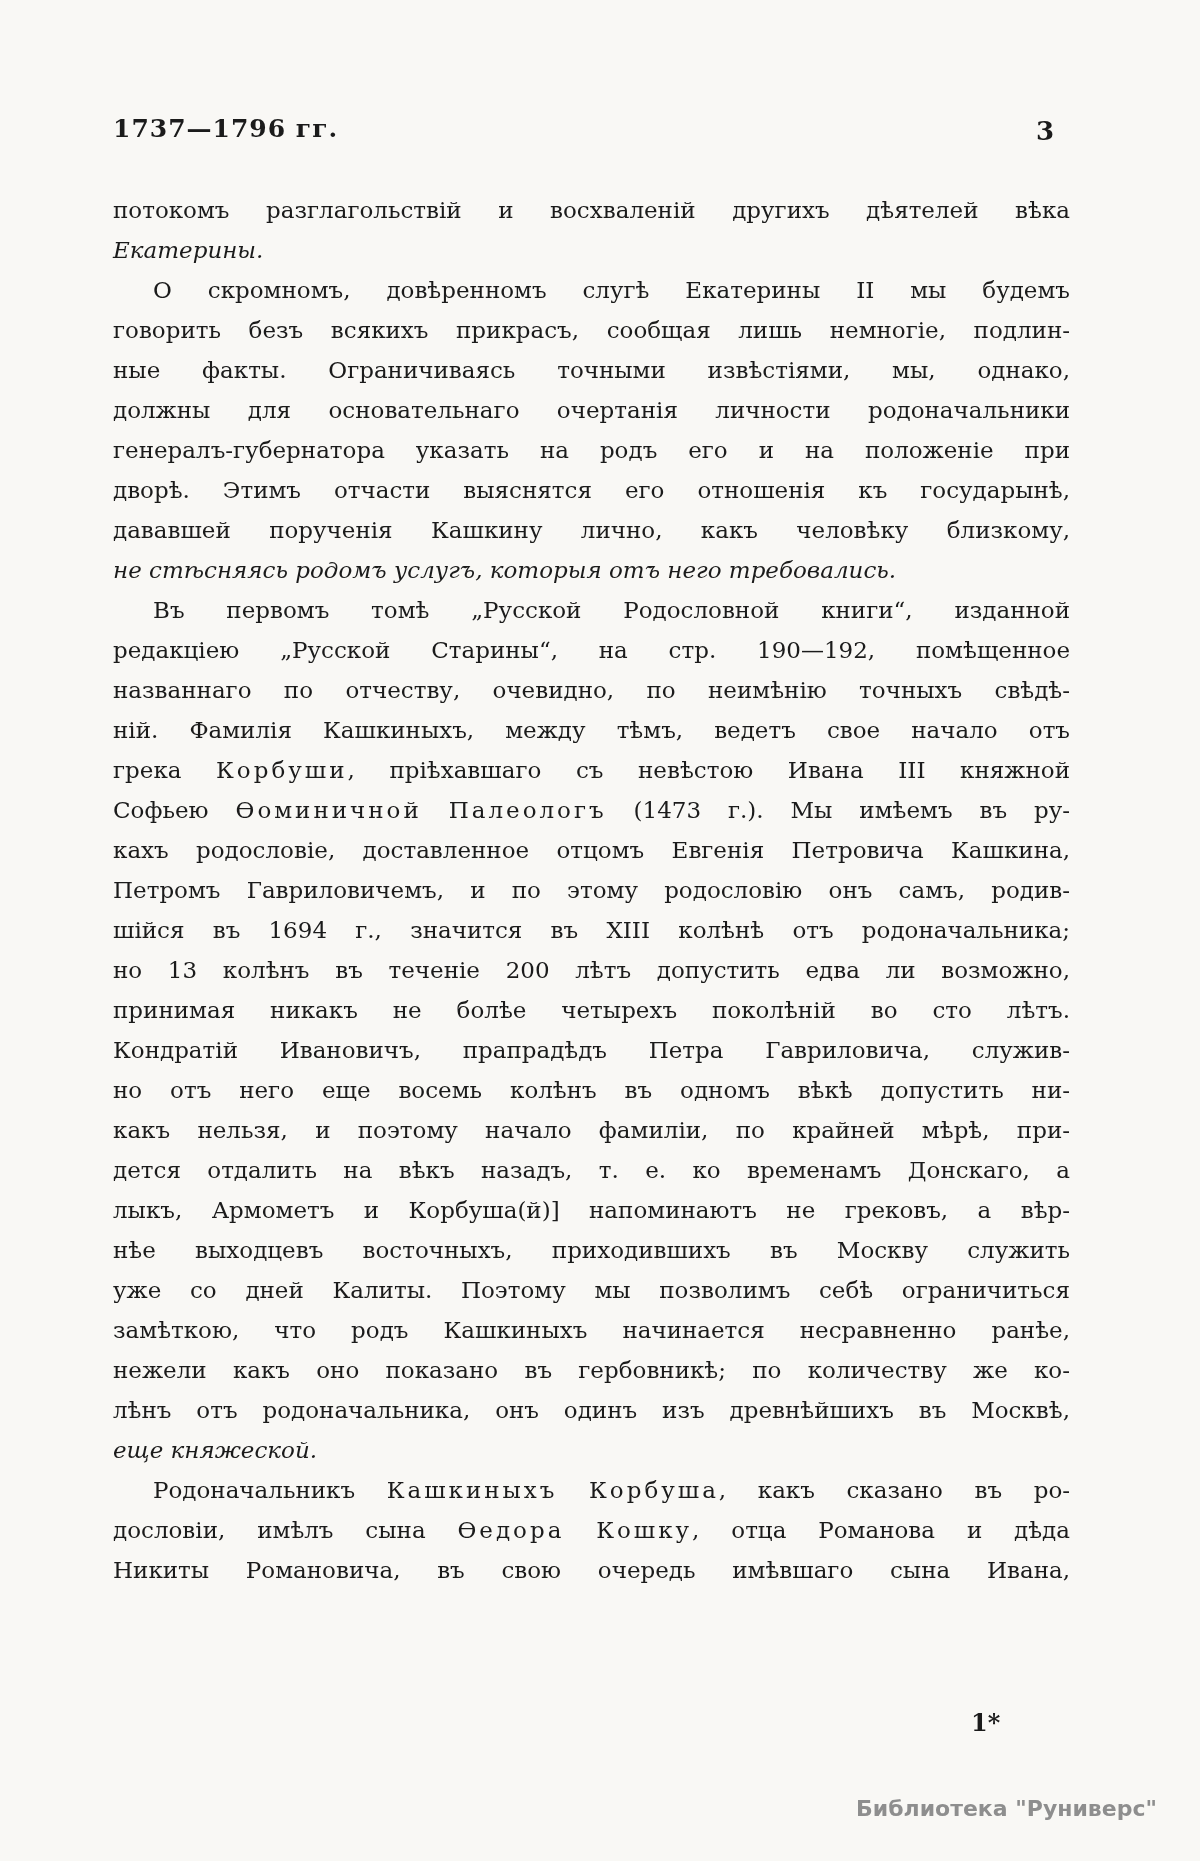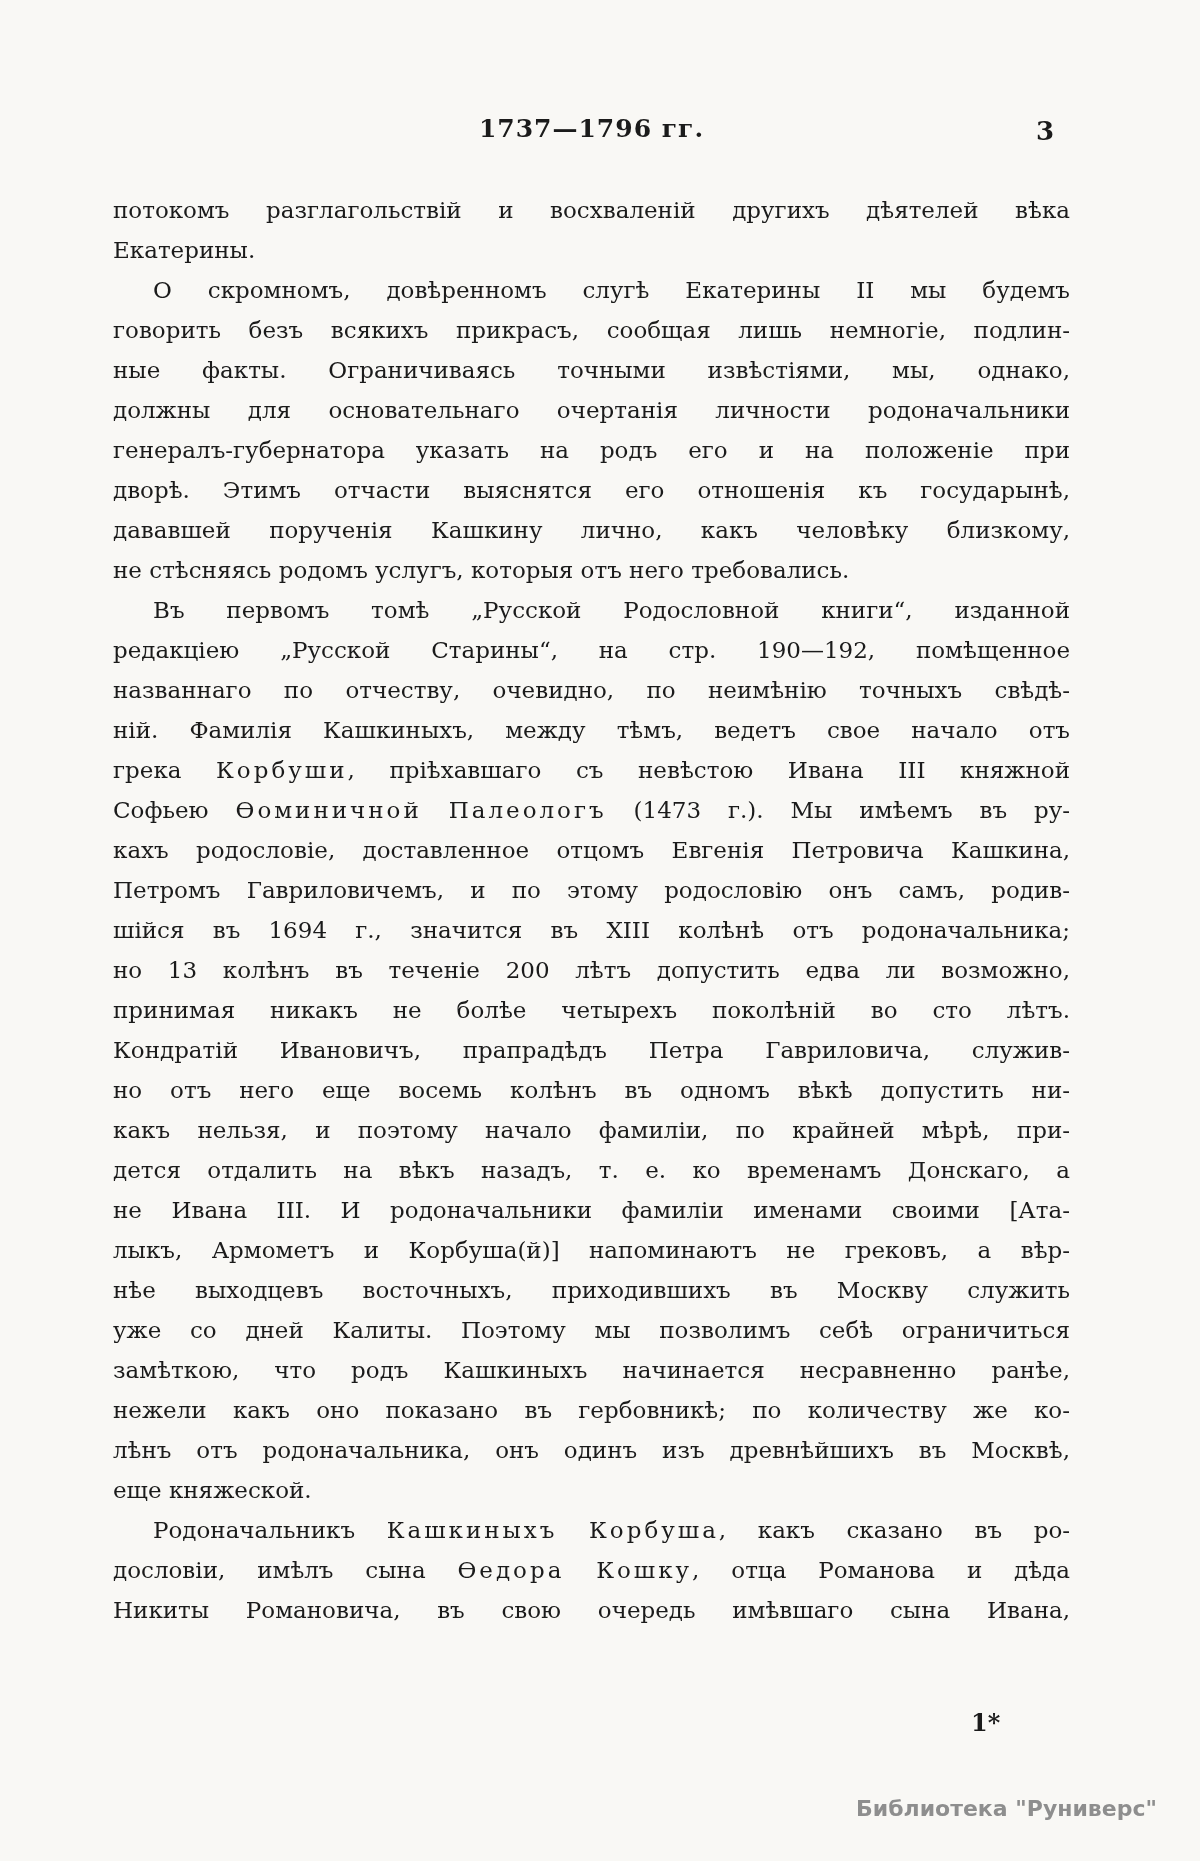--- a/index.html
+++ b/index.html
@@ -10,21 +10,21 @@
     background: var(--paper, #f9f8f5);
     color: var(--ink, #1b1b1b);
     font-family: "DejaVu Serif", "Liberation Serif", serif;
     overflow: hidden;
   }
   .running-head {
     position: absolute;
     left: 113px;
     top: 114px;
     width: 957px;
-    text-align: center;
+    text-align: left;
     font-size: 25px;
     font-weight: bold;
     letter-spacing: 1px;
   }
   .page-number {
     position: absolute;
     left: 1036px;
     top: 116px;
     font-size: 26px;
     font-weight: bold;
@@ -41,20 +41,21 @@
     font-size: 23px;
     text-align: justify;
     text-align-last: justify;
     text-justify: inter-word;
     white-space: nowrap;
     overflow: visible;
   }
   .line.no-just {
     text-align: left;
     text-align-last: left;
+    font-style: italic;
   }
   .line.indent { text-indent: 40px; }
   .sp { letter-spacing: 0.13em; }
   .signature-mark {
     position: absolute;
     left: 971px;
     top: 1708px;
     font-size: 24px;
     font-weight: bold;
   }
@@ -99,21 +100,20 @@
         <div class="line">Софьею <span class="sp">Ѳоминичной</span> <span class="sp">Палеологъ</span> (1473 г.). Мы имѣемъ въ ру-</div>
         <div class="line">кахъ родословіе, доставленное отцомъ Евгенія Петровича Кашкина,</div>
         <div class="line">Петромъ Гавриловичемъ, и по этому родословію онъ самъ, родив-</div>
         <div class="line">шійся въ 1694 г., значится въ XIII колѣнѣ отъ родоначальника;</div>
         <div class="line">но 13 колѣнъ въ теченіе 200 лѣтъ допустить едва ли возможно,</div>
         <div class="line">принимая никакъ не болѣе четырехъ поколѣній во сто лѣтъ.</div>
         <div class="line">Кондратій Ивановичъ, прапрадѣдъ Петра Гавриловича, служив-</div>
         <div class="line">но отъ него еще восемь колѣнъ въ одномъ вѣкѣ допустить ни-</div>
         <div class="line">какъ нельзя, и поэтому начало фамиліи, по крайней мѣрѣ, при-</div>
         <div class="line">дется отдалить на вѣкъ назадъ, т. е. ко временамъ Донскаго, а</div>
-        <div class="line">не Ивана III. И родоначальники фамиліи именами своими [Ата-</div>
         <div class="line">лыкъ, Армометъ и Корбуша(й)] напоминаютъ не грековъ, а вѣр-</div>
         <div class="line">нѣе выходцевъ восточныхъ, приходившихъ въ Москву служить</div>
         <div class="line">уже со дней Калиты. Поэтому мы позволимъ себѣ ограничиться</div>
         <div class="line">замѣткою, что родъ Кашкиныхъ начинается несравненно ранѣе,</div>
         <div class="line">нежели какъ оно показано въ гербовникѣ; по количеству же ко-</div>
         <div class="line">лѣнъ отъ родоначальника, онъ одинъ изъ древнѣйшихъ въ Москвѣ,</div>
         <div class="line no-just">еще княжеской.</div>
       </div>
       <div>
         <div class="line indent">Родоначальникъ <span class="sp">Кашкиныхъ</span> <span class="sp">Корбуша</span>, какъ сказано въ ро-</div>

